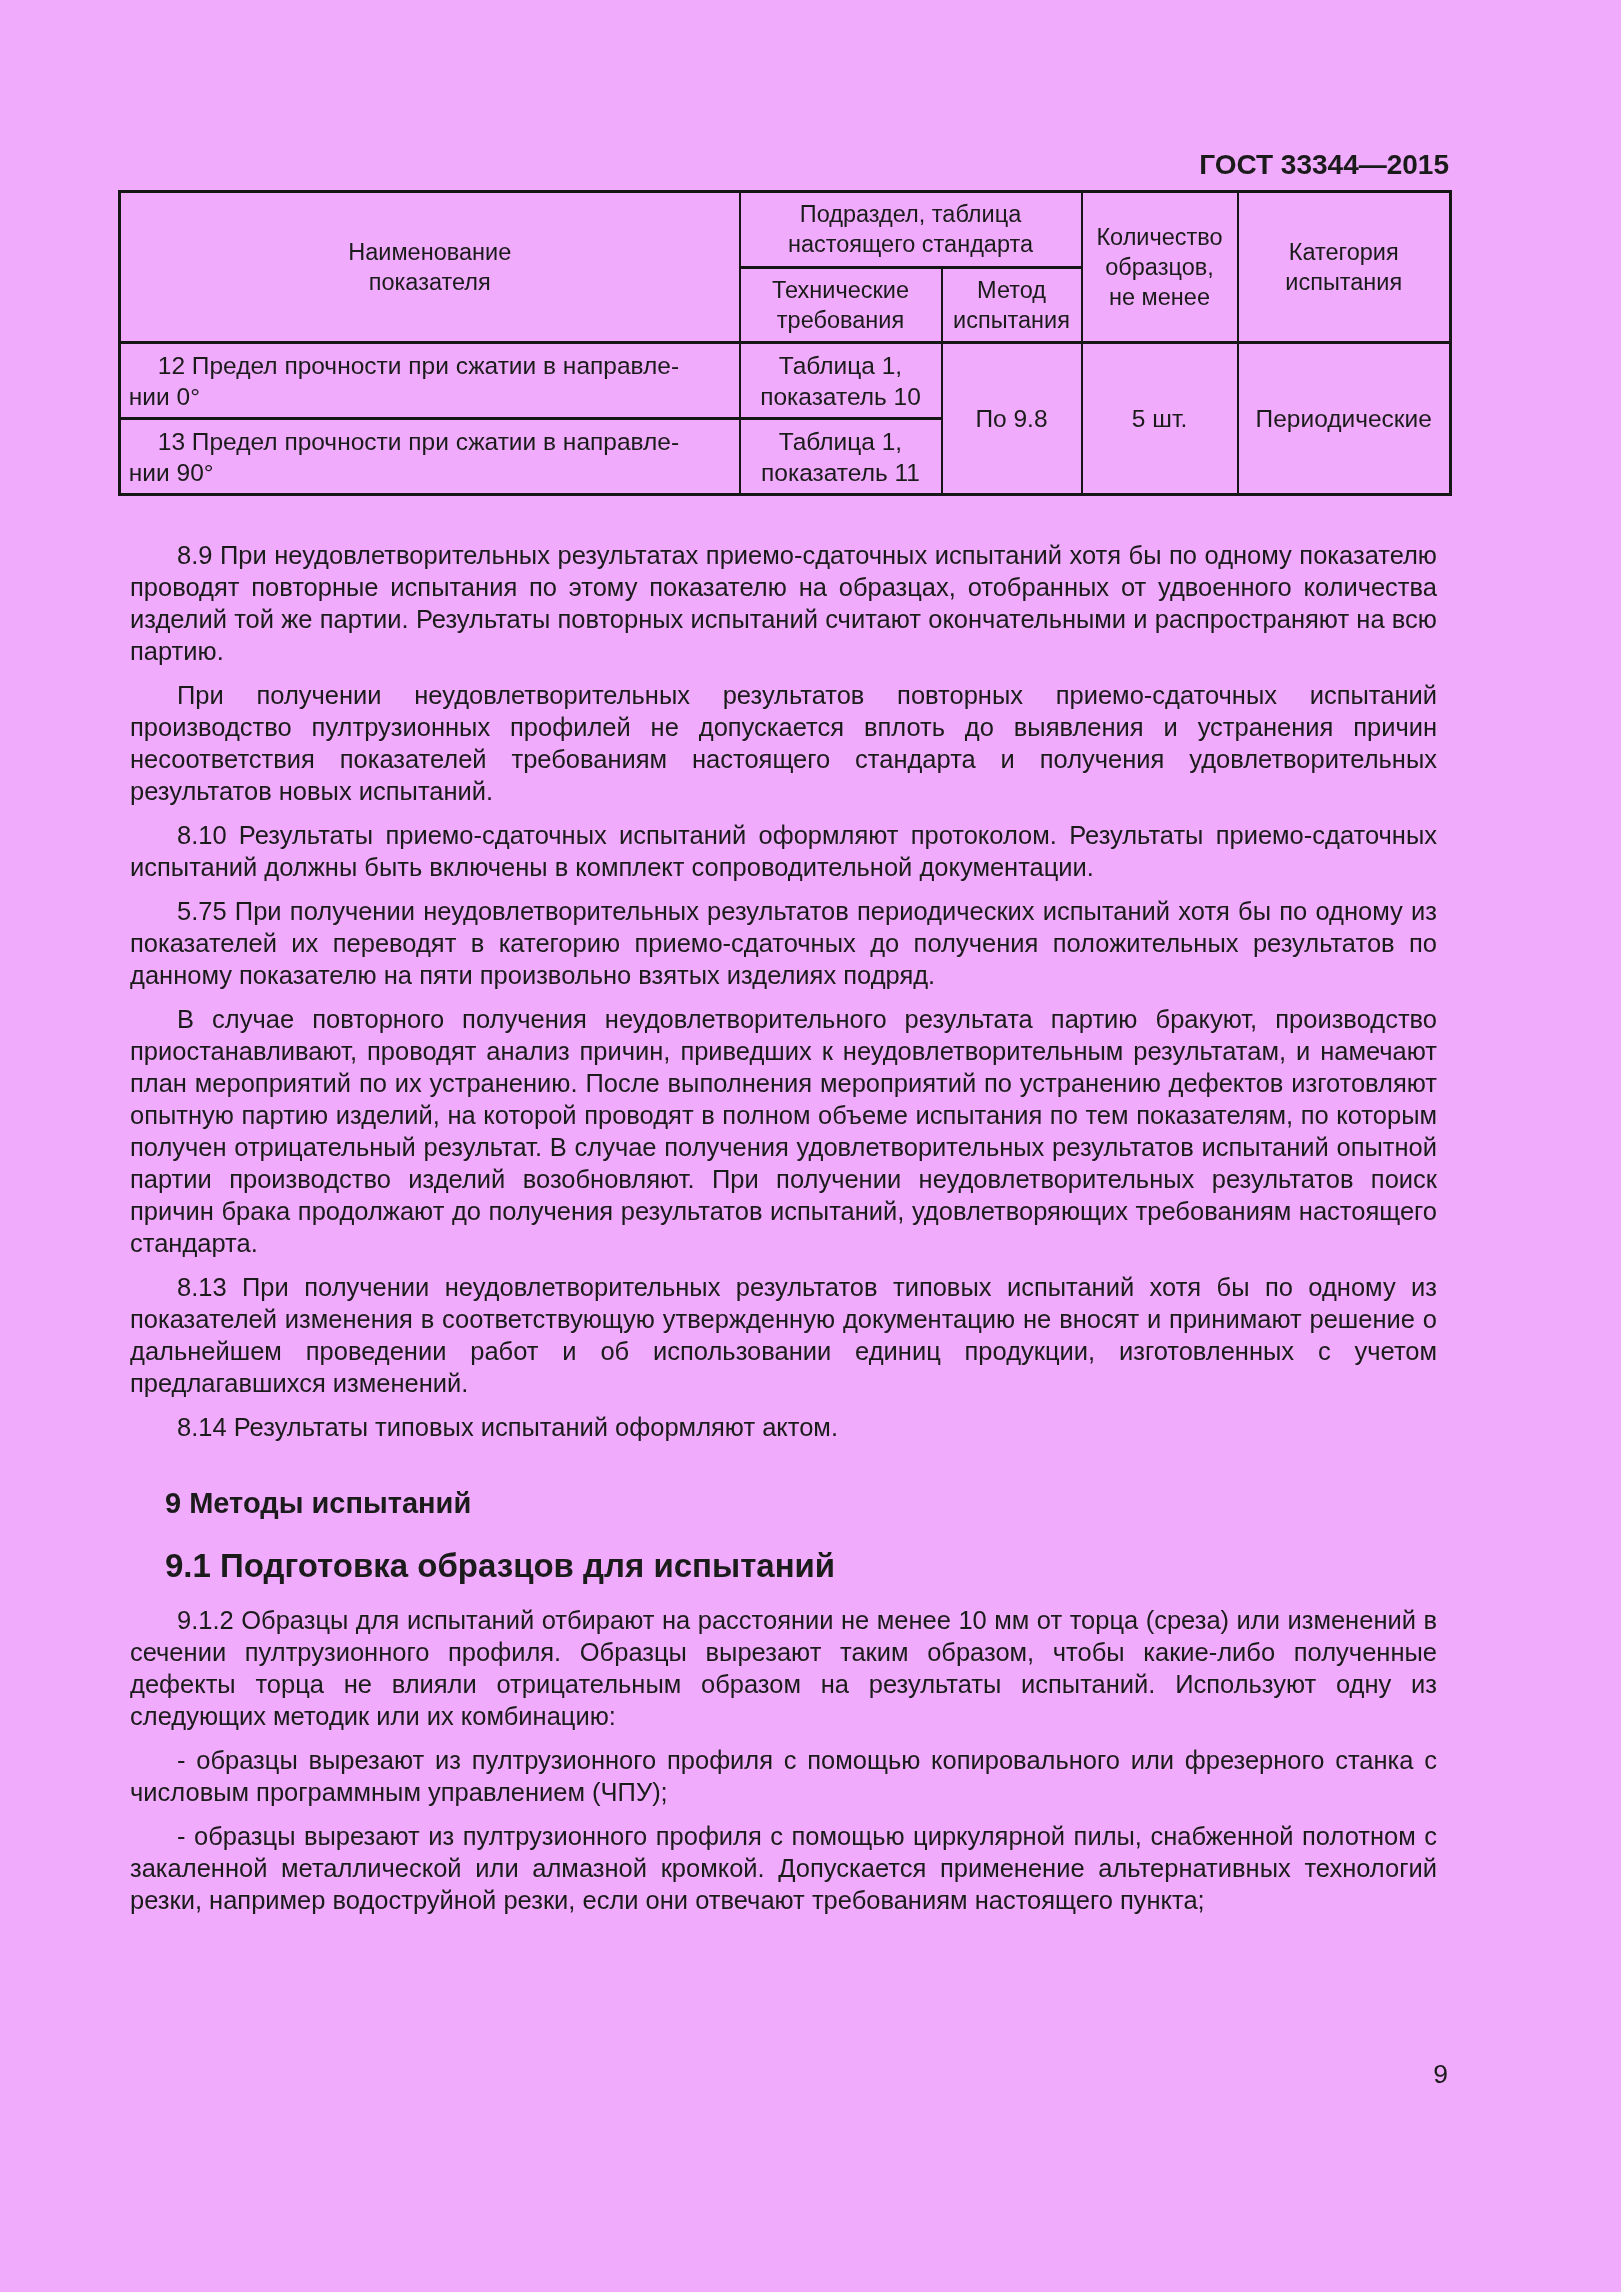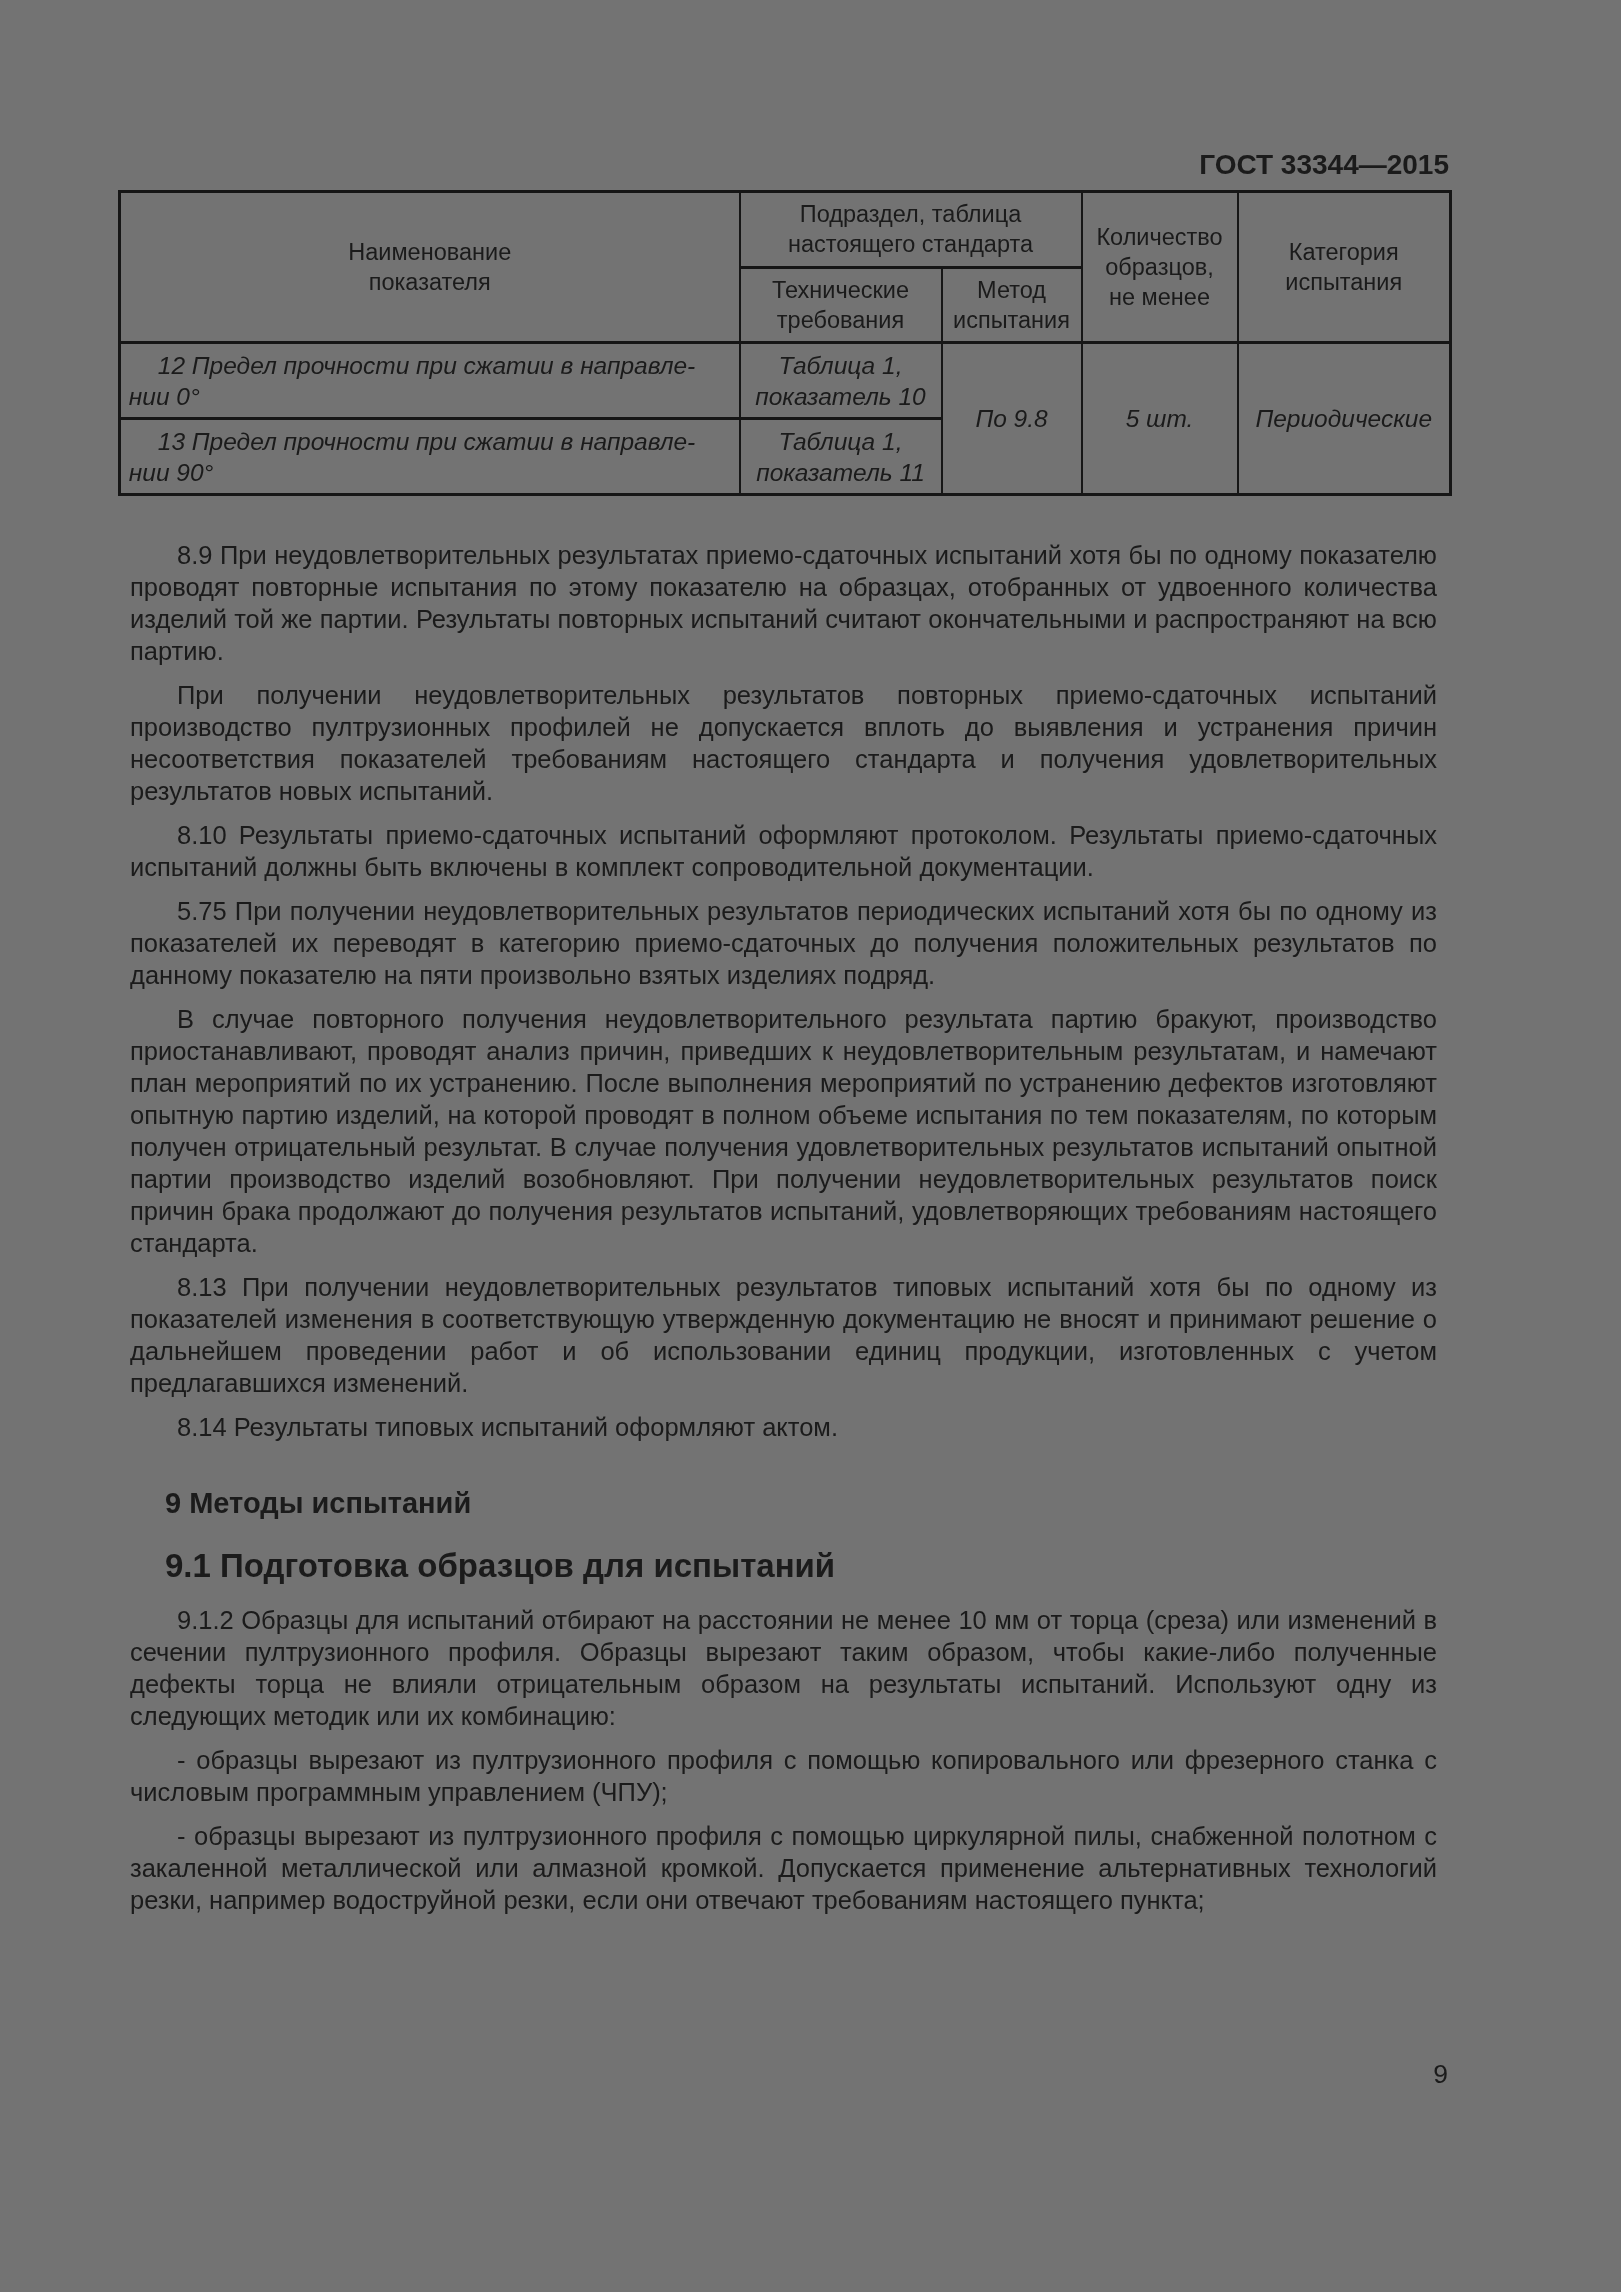--- a/index.html
+++ b/index.html
@@ -1,21 +1,21 @@
 <!DOCTYPE html>
 <html><head>
 <meta charset="utf-8">
 <style>
   html, body { margin: 0; padding: 0; background: #888; }
   .page {
     position: relative;
     width: 1621px;
     height: 2293px;
     margin: 0 auto;
-    background: #737373;
+    background: #f0abfc;
     color: #1b1b1b;
     font-family: "Liberation Sans", sans-serif;
     overflow: hidden;
   }
   .content {
     position: absolute;
     left: 118px;
     top: 0;
     width: 1331px;
   }
@@ -52,21 +52,20 @@
     white-space: pre-line;
   }
   table.spec thead tr.h-top th { height: 65px; }
   table.spec thead tr.h-sub th { height: 65px; }
   table.spec th.group { border-bottom: 3.9px solid #161616; }
   table.spec tbody tr:first-child td { border-top: 3.9px solid #161616; }
   table.spec tr.row13 td { border-top: 3.9px solid #161616; }
   table.spec td {
     font-size: 24.5px;
     line-height: 31px;
-    font-style: italic;
   }
   td.name-cell {
     text-align: justify;
     text-indent: 29px;
     white-space: pre-line;
     padding: 7.8px 5.9px 9.8px 5.9px;
     height: 65px;
   }
   td.center-cell {
     text-align: center;

